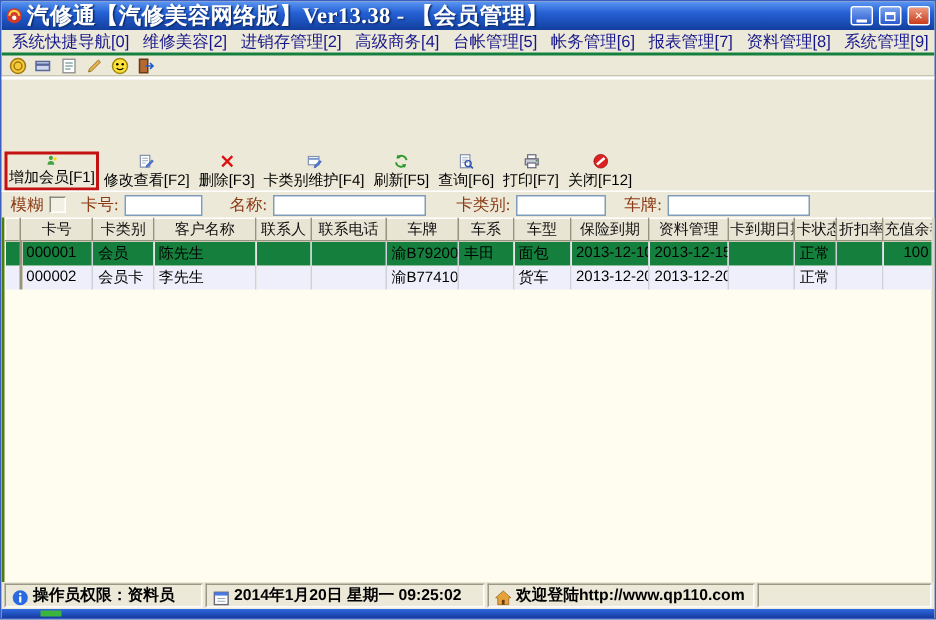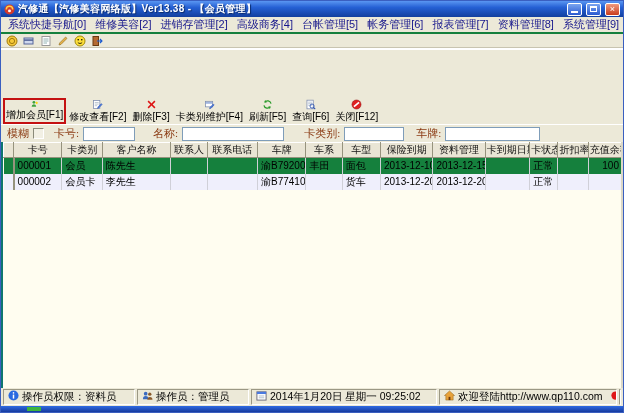--- a/index.html
+++ b/index.html
@@ -4,22 +4,22 @@
 <style>
   * { box-sizing: border-box; }
   body { margin:0; background:#cfd8ea; font-family:"Liberation Sans","DejaVu Sans",sans-serif; }
   .window { width:624px; height:413px; display:flex; flex-direction:column; background:#ece9d8;
             border:1px solid #3a5fc0; position:relative; overflow:hidden; }
 
   
   .titlebar { flex:0 0 16px; background:linear-gradient(180deg,#5a96f2 0%,#2560d4 40%,#123f9e 100%);
               display:flex; align-items:center; padding:0 3px; gap:3px; }
   .app-icon { width:11px; height:11px; flex:0 0 auto; }
-  .title-text { color:#fff; font-size:10px; font-weight:bold; flex:1; white-space:nowrap;
-                overflow:hidden; text-shadow:1px 1px 1px #0a2a6a; letter-spacing:0.3px; }
+  .title-text { color:#fff; font-size:15px; font-weight:bold; flex:1; white-space:nowrap;
+                overflow:hidden; text-shadow:1px 1px 1px #0a2a6a; letter-spacing:0.3px;font-family:Liberation Serif, serif; }
   .win-btn { width:15px; height:13px; border:1px solid #fff; border-radius:2px; margin-left:1px;
              display:flex; align-items:center; justify-content:center;
              background:linear-gradient(180deg,#7aa4ef,#2a5ad0); color:#fff; font-size:9px; line-height:1; }
   .win-btn.close { background:linear-gradient(180deg,#f0a088,#d24built0,#c33d1e); background:linear-gradient(180deg,#ef9a7e,#c83c1c); }
   .glyph-min { width:7px; height:2px; background:#fff; margin-top:6px; }
   .glyph-restore { width:7px; height:6px; border:1px solid #fff; border-top-width:2px; }
 
   
   .menubar { flex:0 0 14px; display:flex; align-items:flex-start; gap:1px; padding:0 2px;
              background:#ece9d8; border-bottom:2px solid #15803d; font-size:11px; color:#17178c; }
@@ -45,37 +45,37 @@
                padding:0 6px; gap:4px; border-top:1px solid #fff; }
   .filterbar label { white-space:nowrap;font-family:Liberation Serif, serif; }
   .checkbox { width:11px; height:11px; background:#f2f0e4; border:1px solid;
               border-color:#8a8a7a #fff #fff #8a8a7a; margin-right:6px; }
   .filter-input { height:14px; border:1px solid #7f9db9; background:#fff; font-size:10px; padding:0 2px;
                   font-family:"Liberation Sans","DejaVu Sans",sans-serif; }
   .w-card { width:52px; margin-right:14px; } .w-name { width:102px; margin-right:16px; }
   .w-type { width:60px; margin-right:8px; }  .w-plate { width:95px; }
 
   
-  .grid-area { flex:1; background:#fffdf0; border-left:2px solid #0f766e; border-right:2px solid #dcd8c6;
+  .grid-area { flex:1; background:#fffdf0; border-left:2px solid #4d7c0f; border-right:2px solid #dcd8c6;
                overflow:hidden; }
   table { border-collapse:collapse; table-layout:fixed; width:620px; font-size:10px; }
   th { height:13px; background:#e9e5d5; border:1px solid; border-color:#fff #96937e #96937e #fff;
        font-weight:normal; color:#111; overflow:hidden; white-space:nowrap; padding:0 1px; text-align:center; }
   td { height:16px; border-right:1px solid #d0d0d8; white-space:nowrap; overflow:hidden;
        padding:0 3px; color:#000; background:#fff; }
   td.indicator { background:#e9e5d5; border-right:2px solid #96937e; }
   tr.selected td { background:#15803d; }
   tr.alt td { background:#efeffc; }
   td.num { text-align:right; }
 
   
   .statusbar { flex:0 0 16px; display:flex; gap:2px; align-items:stretch; padding:1px 2px;
                background:#ece9d8; font-size:10.5px; color:#000; }
-  .sb-cell { display:flex; align-items:flex-start; gap:3px; padding:0 4px; border:1px solid;
-             border-color:#9b9884 #fff #fff #9b9884; white-space:nowrap; overflow:hidden; }
+  .sb-cell { display:flex; align-items:flex-end; gap:3px; padding:0 4px; border:1px solid;
+             border-color:#9b9884 #fff #fff #9b9884; white-space:nowrap; overflow:hidden;font-weight:bold; }
   .sb-cell svg { width:11px; height:11px; flex:0 0 auto; }
   .sb-perm { width:132px; } .sb-op { width:112px; } .sb-date { width:186px; } .sb-welcome { width:178px; }
   .sb-fill { flex:1; border:1px solid; border-color:#9b9884 #fff #fff #9b9884; }
 
   .bottom-strip { flex:0 0 6px; background:linear-gradient(#2f6be2,#163a9e); position:relative; }
   .resize-green { position:absolute; left:26px; top:1px; width:14px; height:4px; background:#3db53d; }
 </style>
 </head>
 <body>
 
@@ -196,20 +196,29 @@
     <div class="tb-btn">
       <svg viewBox="0 0 14 14">
         <rect x="2.5" y="1.5" width="8" height="11" fill="#fff" stroke="#8090b0"></rect>
         <path d="M4 4 h5 M4 6 h5 M4 8 h5" stroke="#9ab" stroke-width="0.8"></path>
         <circle cx="9" cy="9" r="2.6" fill="none" stroke="#2a50b0" stroke-width="1.1"></circle>
         <path d="M10.8 10.8 L13 13" stroke="#2a50b0" stroke-width="1.4"></path>
       </svg>
       <span>查询[F6]</span>
     </div>
 
+    <div class="tb-btn">
+      <svg viewBox="0 0 14 14">
+        <rect x="3.5" y="1.5" width="7" height="3.5" fill="#fff" stroke="#667"></rect>
+        <rect x="1.5" y="5" width="11" height="5" fill="#c8ccd8" stroke="#667"></rect>
+        <rect x="3.5" y="8.5" width="7" height="4" fill="#fff" stroke="#667"></rect>
+        <circle cx="11" cy="6.5" r="0.7" fill="#3a8a3a"></circle>
+      </svg>
+      <span>打印[F7]</span>
+    </div>
 
     <div class="tb-btn">
       <svg viewBox="0 0 14 14">
         <circle cx="7" cy="7" r="5.8" fill="#e02020" stroke="#8a0a0a" stroke-width="0.6"></circle>
         <rect x="2.8" y="5.9" width="8.4" height="2.2" fill="#fff" transform="rotate(-40 7 7)"></rect>
       </svg>
       <span>关闭[F12]</span>
     </div>
 
   </div>
@@ -306,29 +315,20 @@
 
   <div class="statusbar">
     <span class="sb-cell sb-perm">
       <svg viewBox="0 0 12 12">
         <circle cx="6" cy="6" r="5.5" fill="#2a6ae0"></circle>
           <rect x="5.2" y="5" width="1.6" height="4.4" fill="#fff"></rect>
           <circle cx="6" cy="3.2" r="0.9" fill="#fff"></circle>
       </svg>
       <span>操作员权限：资料员</span>
     </span>
-    <span class="sb-cell sb-op">
-      <svg viewBox="0 0 12 12">
-        <circle cx="4" cy="4" r="2" fill="#3a6ac0"></circle>
-          <path d="M1 10 a3 3.4 0 0 1 6 0 Z" fill="#3a6ac0"></path>
-        <circle cx="8.5" cy="4.5" r="1.8" fill="#8a5a2a"></circle>
-          <path d="M5.8 10.5 a2.8 3 0 0 1 5.6 0 Z" fill="#8a5a2a"></path>
-      </svg>
-      <span>操作员：管理员</span>
-    </span>
     <span class="sb-cell sb-date">
       <svg viewBox="0 0 12 12">
         <rect x="1" y="2" width="10" height="9" fill="#fff" stroke="#667"></rect>
           <rect x="1" y="2" width="10" height="2.4" fill="#4a7ae0"></rect>
         <path d="M3 6.5 h6 M3 8.5 h6" stroke="#9ab" stroke-width="0.8"></path>
       </svg>
       <span>2014年1月20日  星期一  09:25:02</span>
     </span>
     <span class="sb-cell sb-welcome">
       <svg viewBox="0 0 12 12">

